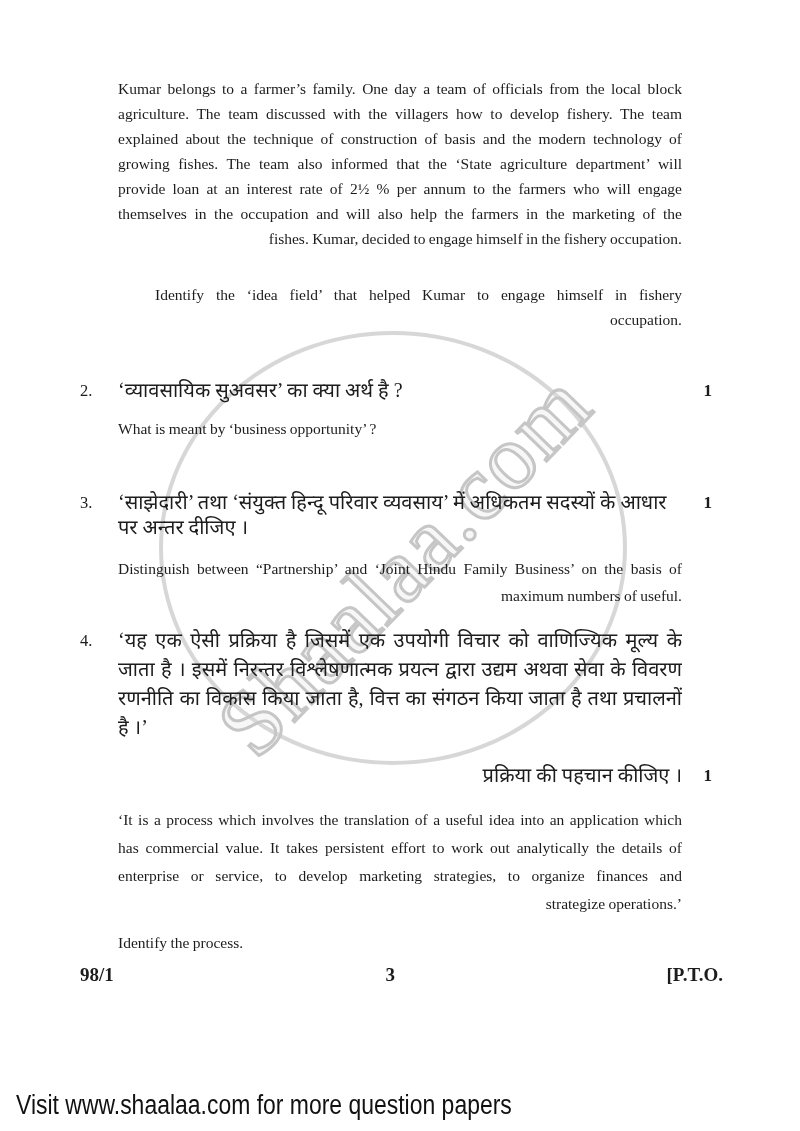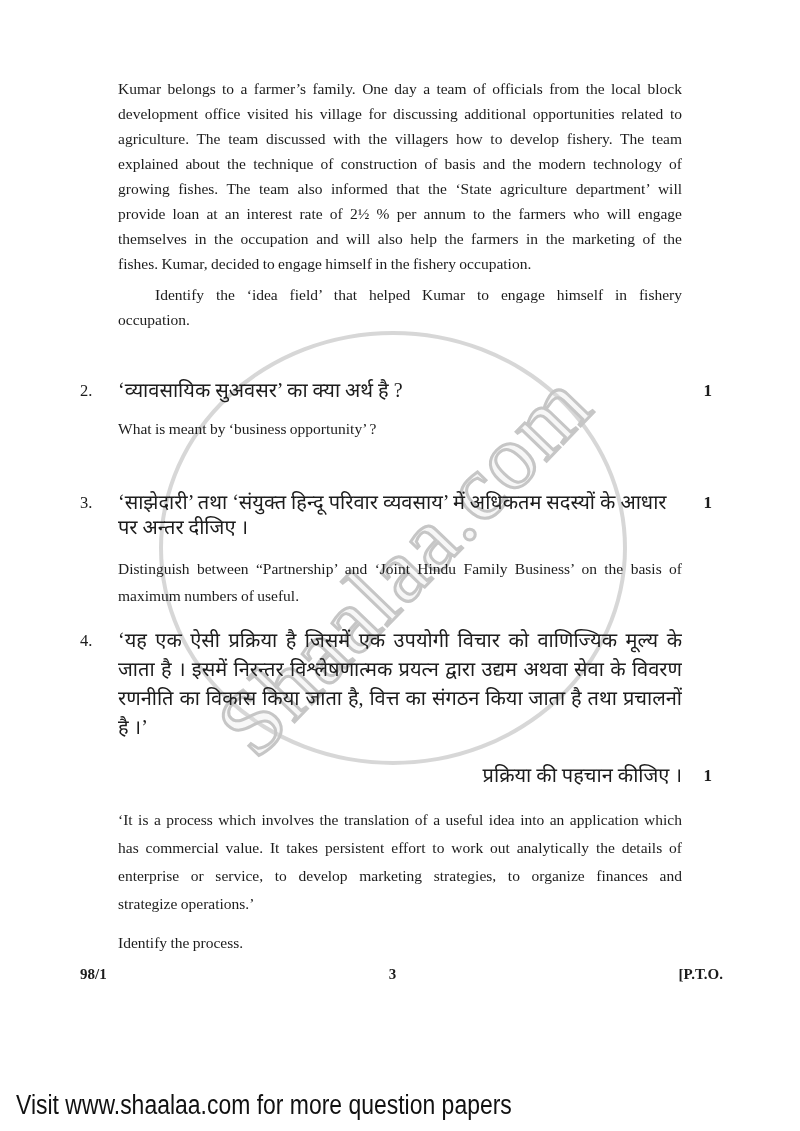--- a/index.html
+++ b/index.html
@@ -22,54 +22,53 @@
     transform:translate(-50%,-50%) rotate(-46deg);
     font-size:92px;letter-spacing:2px;
     color:rgba(225,225,225,0.25);
     -webkit-text-stroke:3px #c6c6c6;
     white-space:nowrap;z-index:0;
   }
   
   .block{position:absolute;left:118px;width:594px;z-index:1;}
   .eng{font-size:15.5px;line-height:25px;word-spacing:-0.5px;}
   .jl{text-align:justify;text-align-last:justify;height:25px;overflow:hidden;}
-  .jl-last{text-align:left;text-align-last:auto;height:25px;overflow:hidden;}
+  .jl-last{text-align:right;text-align-last:auto;height:25px;overflow:hidden;}
   .indent{padding-left:37px;}
   .para{width:564px;}
   .hindi{font-size:20px;line-height:25px;}
   .hindi-para .hl{line-height:29px;height:29px;overflow:hidden;text-align:justify;text-align-last:justify;}
   .hindi-para .hl-last{line-height:29px;height:29px;overflow:hidden;text-align:left;text-align-last:auto;}
   .qnum{position:absolute;left:-38px;top:0;font-size:16.5px;line-height:25px;}
   .mark{position:absolute;right:0;top:0;font-weight:bold;font-size:17px;line-height:25px;}
   
   .footer{
     position:absolute;left:80px;top:962px;width:643px;height:25px;
     display:flex;justify-content:space-between;align-items:center;
-    font-weight:bold;font-size:15px;z-index:1;
+    font-weight:bold;font-size:19px;z-index:1;
   }
   
   .banner{
     position:absolute;left:16px;top:1090px;
     font-family:"Liberation Sans", sans-serif;
     font-size:27px;color:#111;
     transform:scaleX(0.85);transform-origin:left center;
     white-space:nowrap;z-index:1;
   }
 </style>
 </head>
 <body>
 
 <div class="page">
 
   <div class="wm-circle"></div>
   <div class="wm-text">Shaalaa.com</div>
 
   <div class="block eng para" style="top:76px;">
     <div class="jl">Kumar belongs to a farmer’s family. One day a team of officials from the local block</div>
-    <div class="jl">development office visited his village for discussing additional opportunities related to</div>
     <div class="jl">agriculture. The team discussed with the villagers how to develop fishery. The team</div>
     <div class="jl">explained about the technique of construction of basis and the modern technology of</div>
     <div class="jl">growing fishes. The team also informed that the ‘State agriculture department’ will</div>
     <div class="jl">provide loan at an interest rate of 2½ % per annum to the farmers who will engage</div>
     <div class="jl">themselves in the occupation and will also help the farmers in the marketing of the</div>
     <div class="jl-last">fishes. Kumar, decided to engage himself in the fishery occupation.</div>
   </div>
 
   <div class="block eng para" style="top:282px;">
     <div class="jl indent">Identify the ‘idea field’ that helped Kumar to engage himself in fishery</div>

